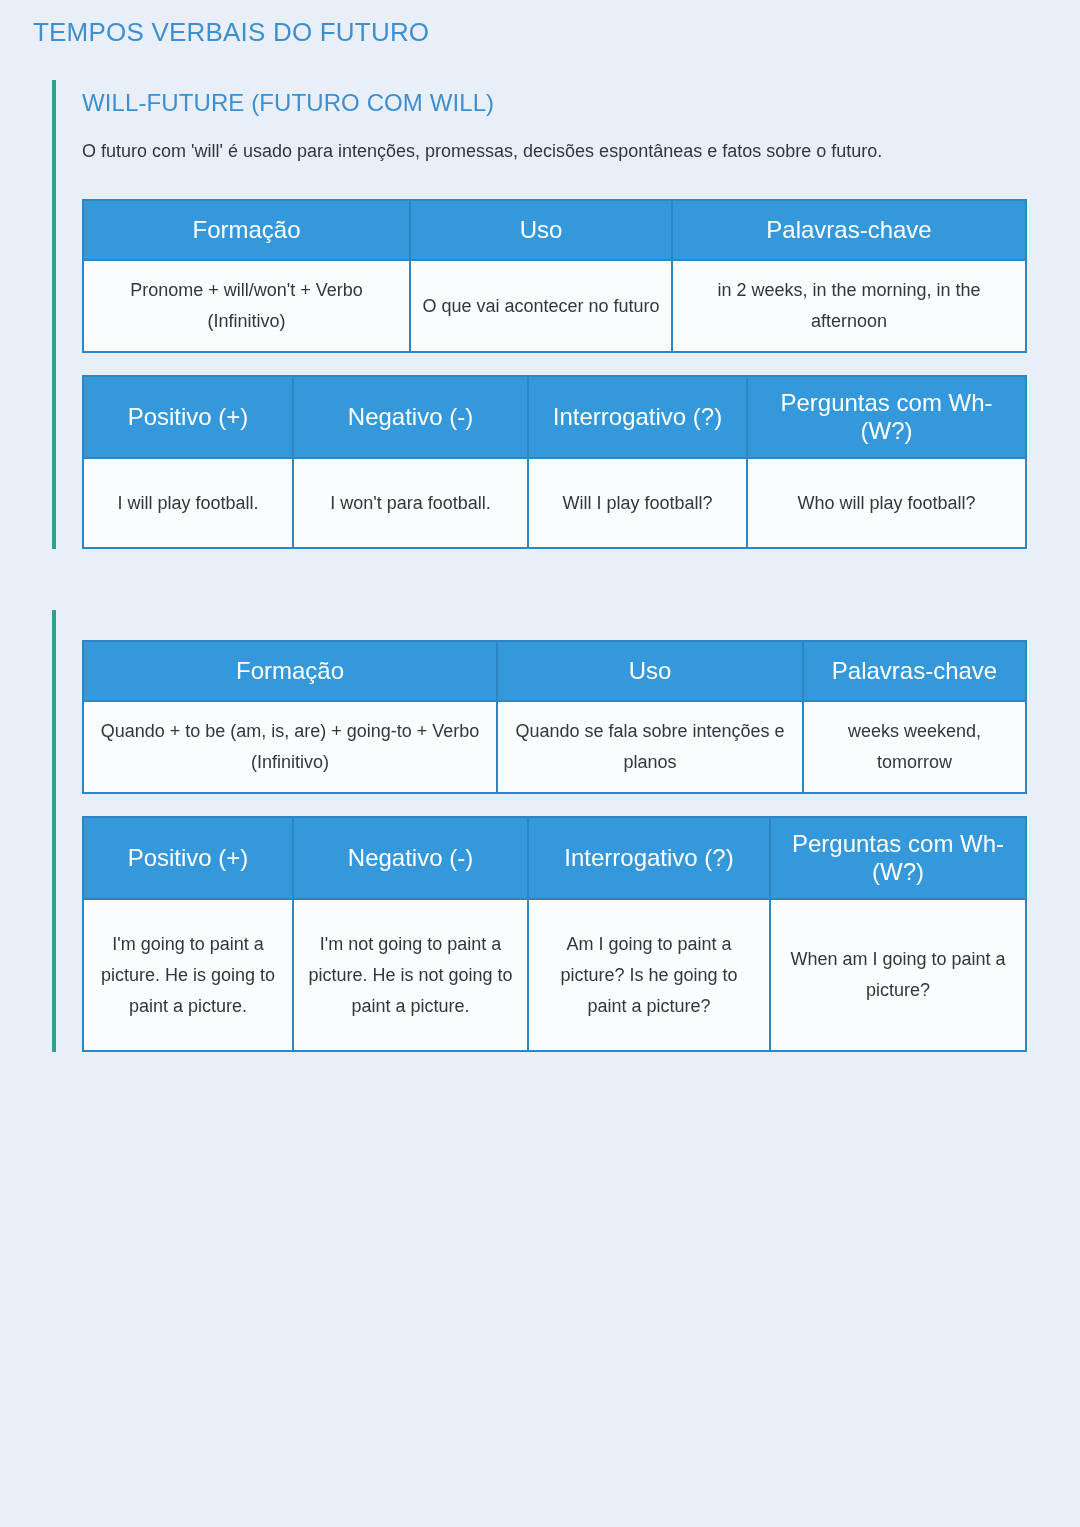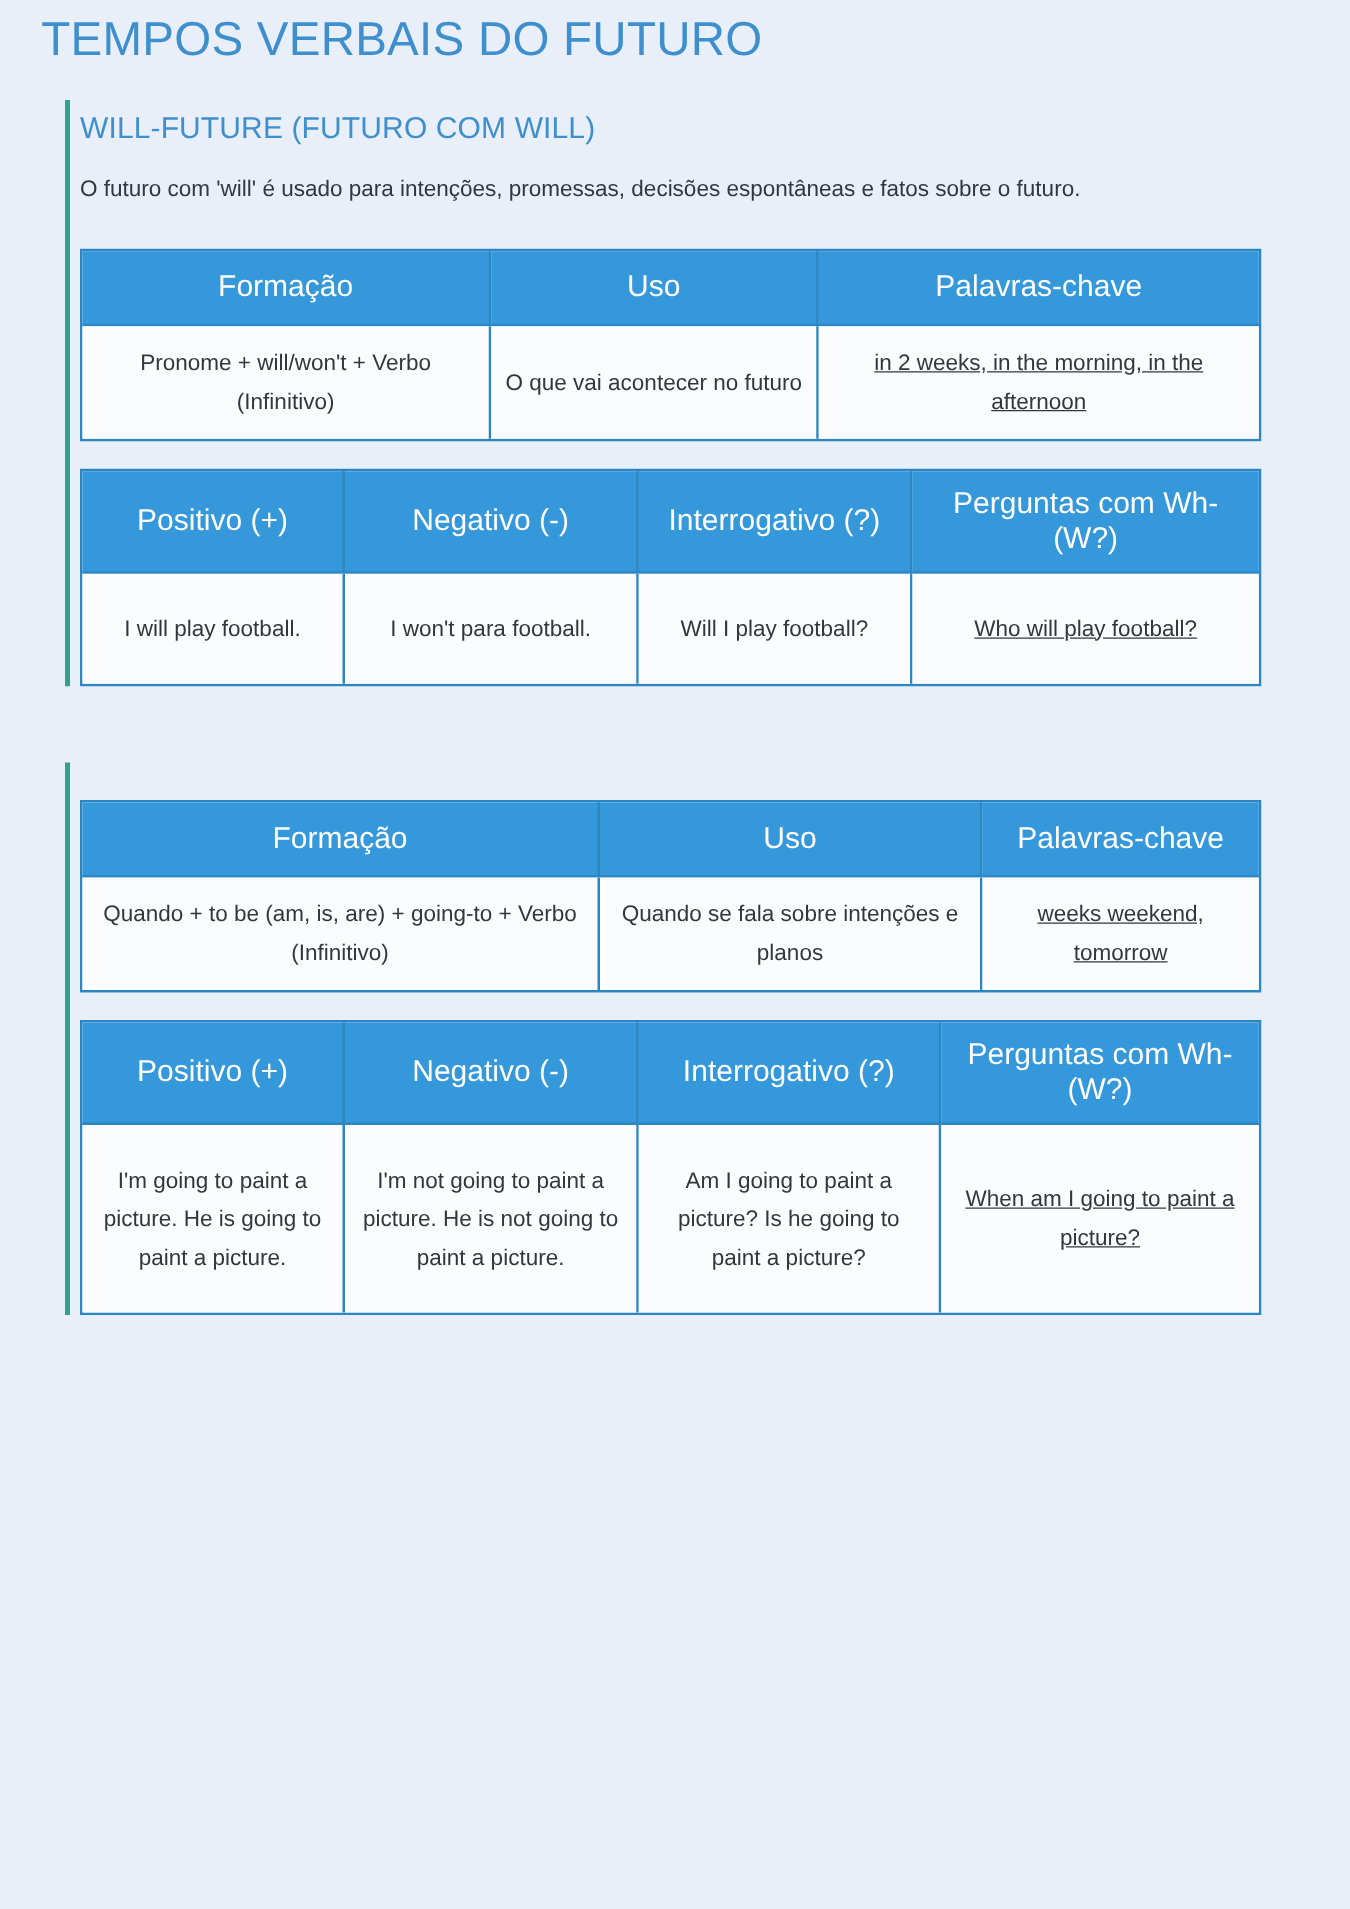--- a/index.html
+++ b/index.html
@@ -20,36 +20,36 @@
     width: 1080px;
     height: 1527px;
     box-sizing: border-box;
     padding: 0;
   }
 
   .page-title {
     position: absolute;
     left: 33px;
     top: 12px;
-    font-size: 38px;
+    font-size: 26px;
     font-weight: normal;
     letter-spacing: 0.2px;
     color: #3f8fcf;
     margin: 0;
     line-height: 40px;
     white-space: nowrap;
   }
 
   .section {
     position: absolute;
     left: 52px;
     width: 970px;
     border-left: 4px solid #30a08f;
     box-sizing: border-box;
-    padding-left: 8px;
+    padding-left: 26px;
   }
 
   #section-will  { top: 80px;  }
   #section-going { top: 610px; }
 
   .section-heading {
     font-size: 24px;
     font-weight: normal;
     color: #3f8fcf;
     margin: 0;
@@ -98,21 +98,21 @@
   .tbl td {
     background: #fafcfe;
     color: #33373d;
     font-size: 18px;
     line-height: 31px;
     text-align: center;
     vertical-align: middle;
     padding: 14px 10px;
     border-right: 2px solid #2d86c4;
   }
-  .tbl td:last-child { border-right: none; text-decoration: underline; }
+  .tbl td:last-child { border-right: none; }
 
   
   #table-will-formation { }
   #table-will-formation col.c0 { width: 327px; }
   #table-will-formation col.c1 { width: 262px; }
   #table-will-formation col.c2 { width: 352px; }
   #table-will-formation th { height: 34px; }
   #table-will-formation td { height: 60px; }
 
   

